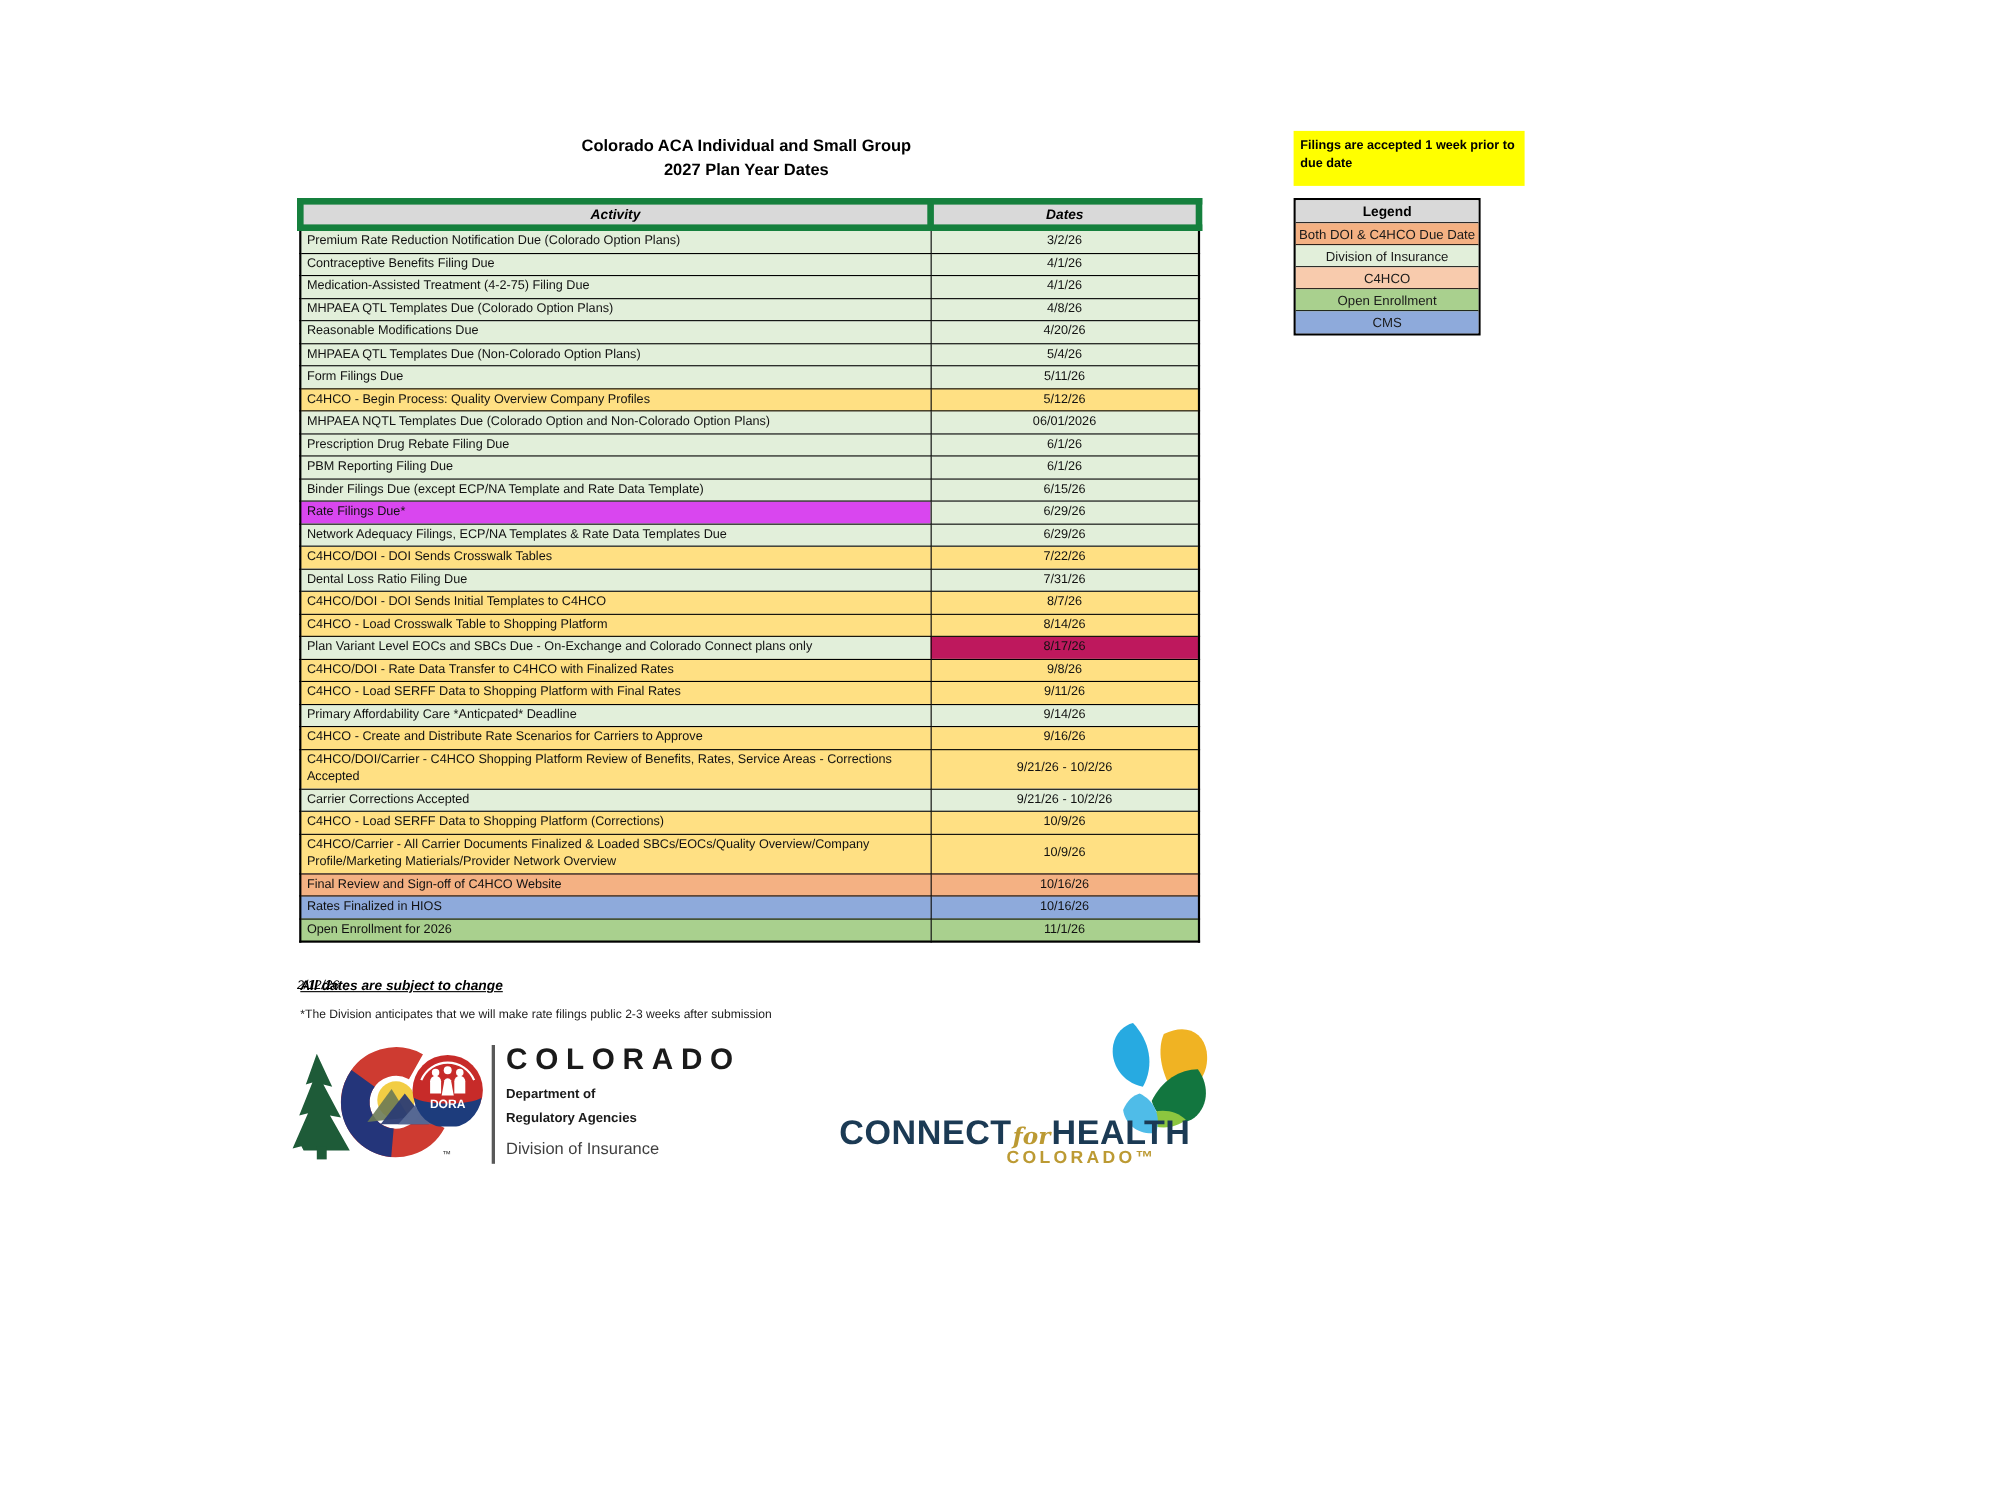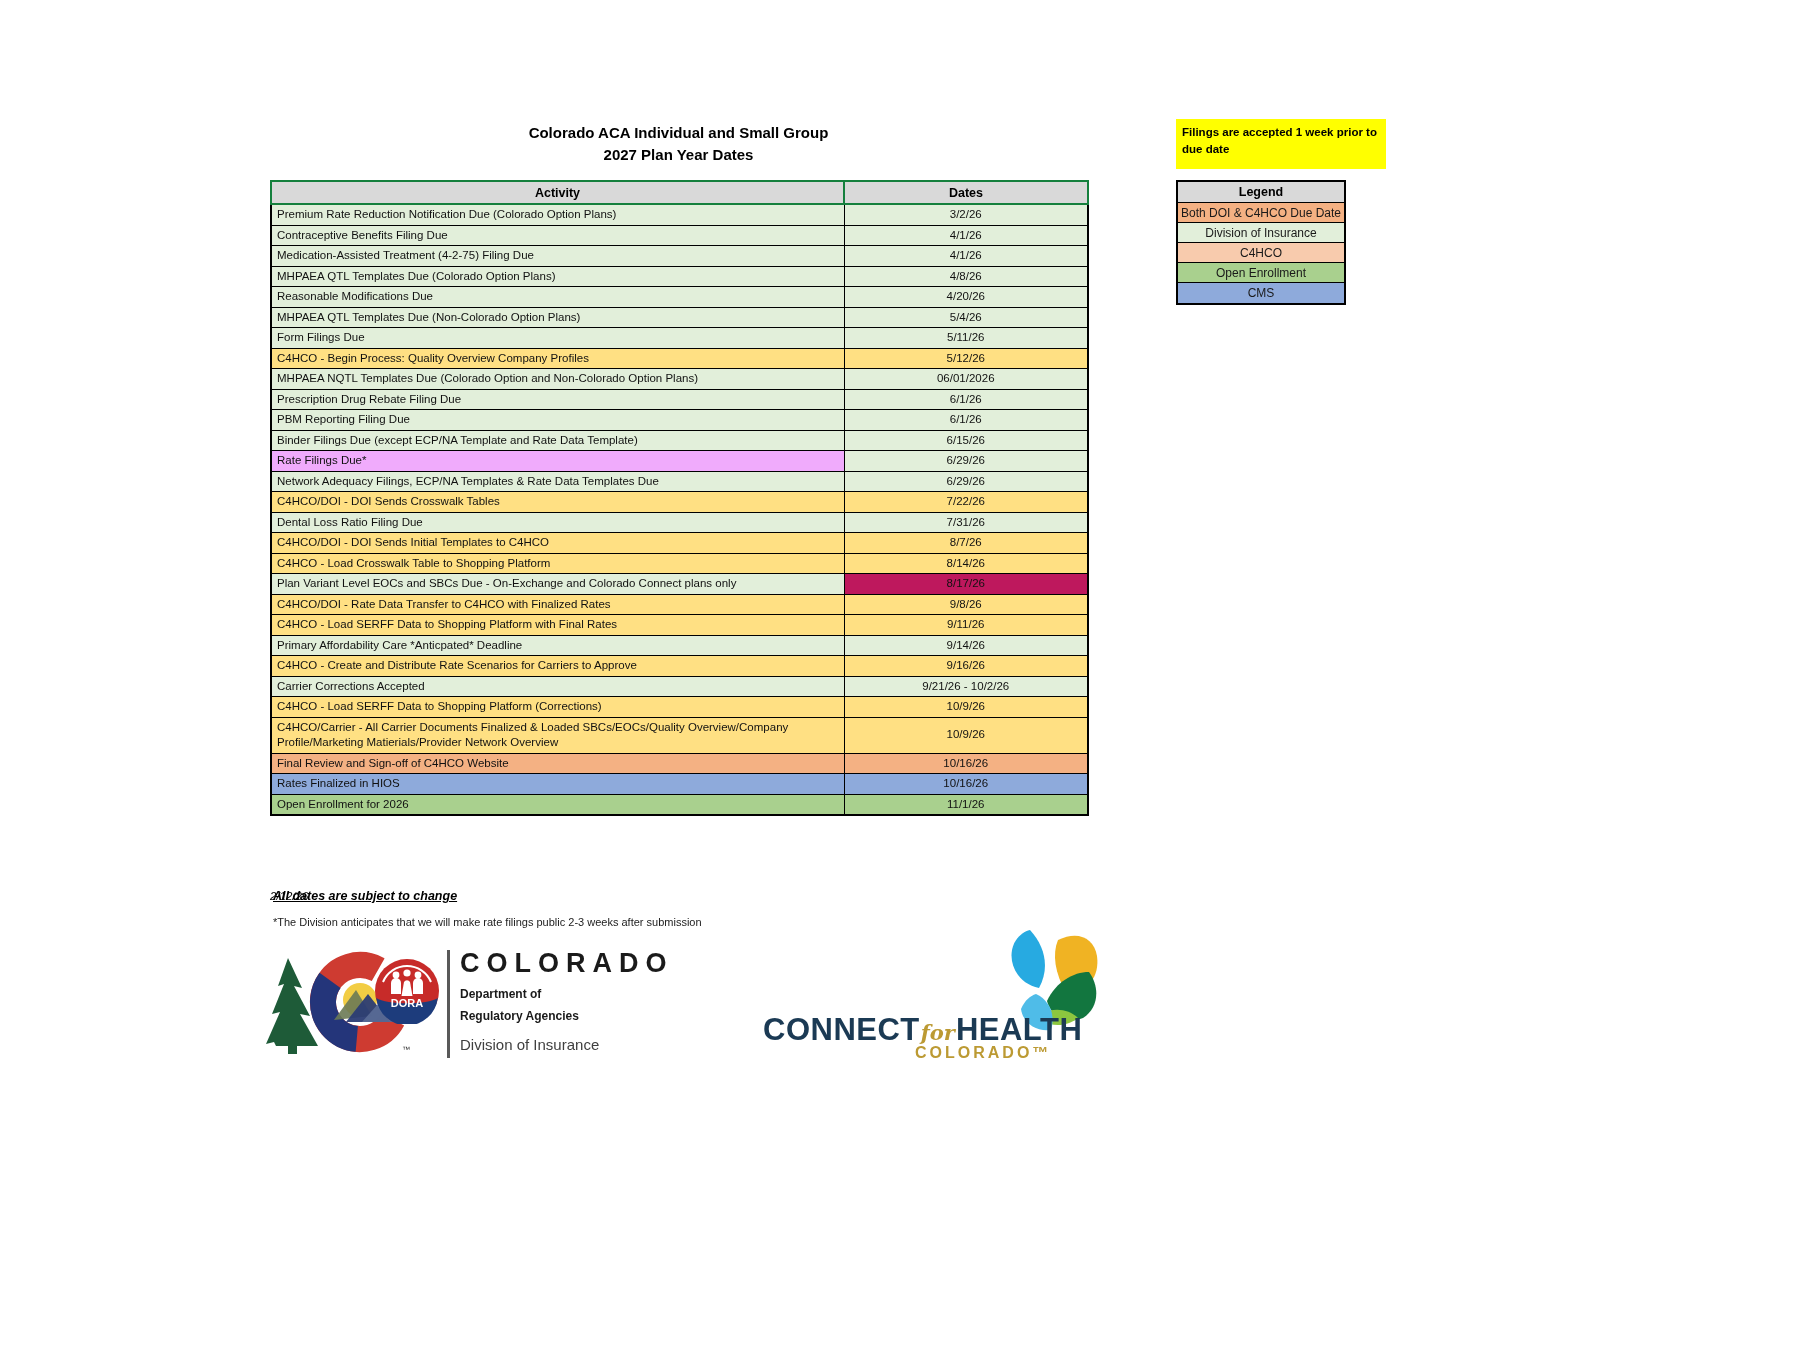--- a/index.html
+++ b/index.html
@@ -7,21 +7,21 @@
   #canvas { position:relative; width:1816px; height:1369px; background:#ffffff; overflow:hidden; }
   .abs { position:absolute; }
 
   
   .title-block { left:270px; top:122px; width:817px; text-align:center; color:#000; font-weight:bold; font-size:15px; line-height:21.5px; }
 
   
   table.schedule { position:absolute; left:270px; top:180px; width:817px; border-collapse:collapse; table-layout:fixed; border:2px solid #000; }
   .schedule col.c-act { width:573px; }
   .schedule col.c-date { width:244px; }
-  .schedule th { border:2px solid #15803d; background:#D9D9D9; font-weight:bold; font-size:12.5px; color:#000; text-align:center; height:23px; padding:2px 4px; }
+  .schedule th { border:6px solid #15803d; background:#D9D9D9; font-weight:bold; font-size:12.5px; color:#000; text-align:center; height:23px; padding:2px 4px;font-style:italic; }
   .schedule td { border:1px solid #000; font-size:11.5px; line-height:15.5px; color:#111; padding:2px 5px; vertical-align:middle; }
   .schedule td.date { text-align:center; }
 
   
   .note-box { left:1176px; top:119px; width:210px; height:50px; background:#FFFF00; color:#000; font-weight:bold; font-size:11.5px; line-height:16.5px; padding:5px 6px; }
 
   
   .legend-box { left:1176px; top:180px; width:170px; border:2px solid #000000; background:#fff; }
   .legend-title { background:#D9D9D9; font-weight:bold; font-size:12.5px; color:#000; text-align:center; height:21px; line-height:21px; border-bottom:1px solid #000; }
   .legend-row { font-size:12px; color:#1a1a1a; text-align:center; height:20px; line-height:20px; border-bottom:1px solid #000; }
@@ -125,21 +125,21 @@
         </tr>
         <tr>
           <td style="background: rgb(226, 239, 218);">PBM Reporting Filing Due</td>
           <td class="date" style="background: rgb(226, 239, 218);">6/1/26</td>
         </tr>
         <tr>
           <td style="background: rgb(226, 239, 218);">Binder Filings Due (except ECP/NA Template and Rate Data Template)</td>
           <td class="date" style="background: rgb(226, 239, 218);">6/15/26</td>
         </tr>
         <tr>
-          <td style="background: #f0abfc;">Rate Filings Due*</td>
+          <td style="background: #d946ef;">Rate Filings Due*</td>
           <td class="date" style="background: rgb(226, 239, 218);">6/29/26</td>
         </tr>
         <tr>
           <td style="background: rgb(226, 239, 218);">Network Adequacy Filings, ECP/NA Templates &amp; Rate Data Templates Due</td>
           <td class="date" style="background: rgb(226, 239, 218);">6/29/26</td>
         </tr>
         <tr>
           <td style="background: rgb(255, 224, 131);">C4HCO/DOI - DOI Sends Crosswalk Tables</td>
           <td class="date" style="background: rgb(255, 224, 131);">7/22/26</td>
         </tr>
@@ -167,20 +167,24 @@
           <td style="background: rgb(255, 224, 131);">C4HCO - Load SERFF Data to Shopping Platform with Final Rates</td>
           <td class="date" style="background: rgb(255, 224, 131);">9/11/26</td>
         </tr>
         <tr>
           <td style="background: rgb(226, 239, 218);">Primary Affordability Care *Anticpated* Deadline</td>
           <td class="date" style="background: rgb(226, 239, 218);">9/14/26</td>
         </tr>
         <tr>
           <td style="background: rgb(255, 224, 131);">C4HCO - Create and Distribute Rate Scenarios for Carriers to Approve</td>
           <td class="date" style="background: rgb(255, 224, 131);">9/16/26</td>
+        </tr>
+        <tr>
+          <td style="background: rgb(255, 224, 131);">C4HCO/DOI/Carrier - C4HCO Shopping Platform Review of Benefits, Rates, Service Areas - Corrections Accepted</td>
+          <td class="date" style="background: rgb(255, 224, 131);">9/21/26 - 10/2/26</td>
         </tr>
         <tr>
           <td style="background: rgb(226, 239, 218);">Carrier Corrections Accepted</td>
           <td class="date" style="background: rgb(226, 239, 218);">9/21/26 - 10/2/26</td>
         </tr>
         <tr>
           <td style="background: rgb(255, 224, 131);">C4HCO - Load SERFF Data to Shopping Platform (Corrections)</td>
           <td class="date" style="background: rgb(255, 224, 131);">10/9/26</td>
         </tr>
         <tr>

